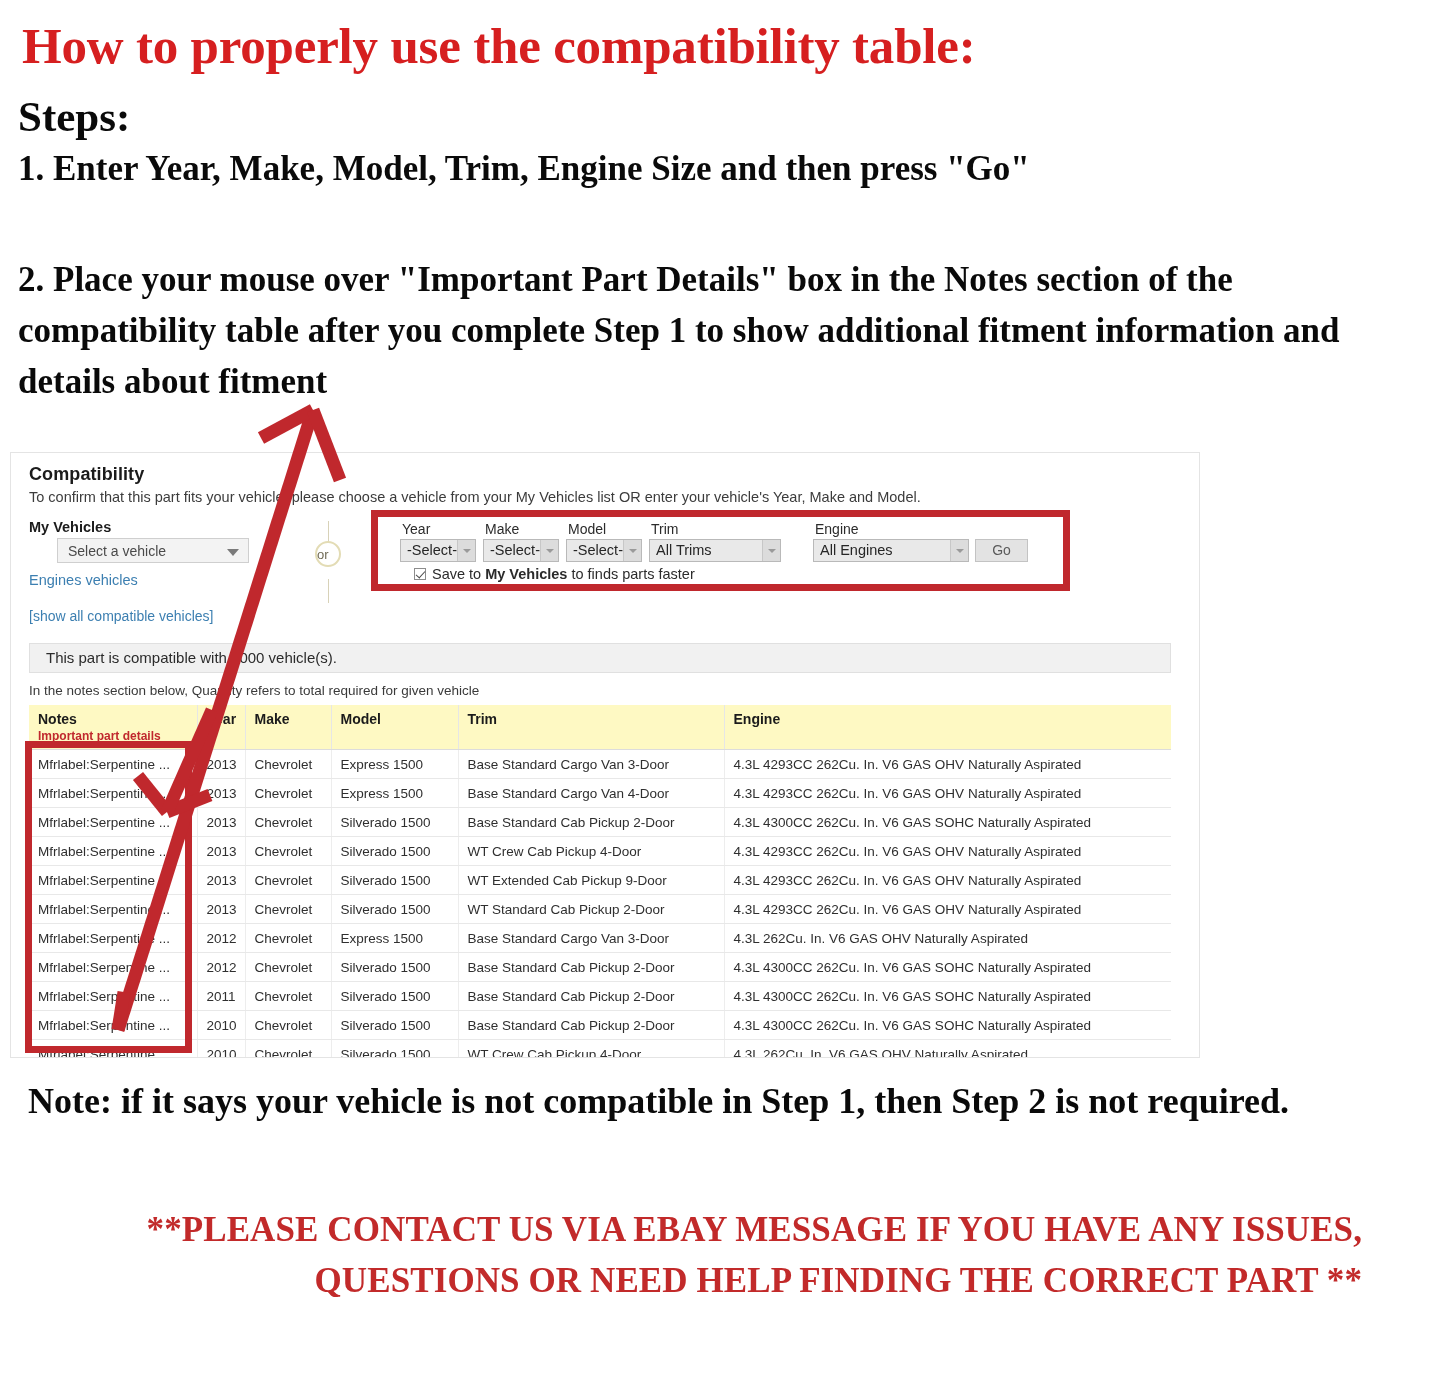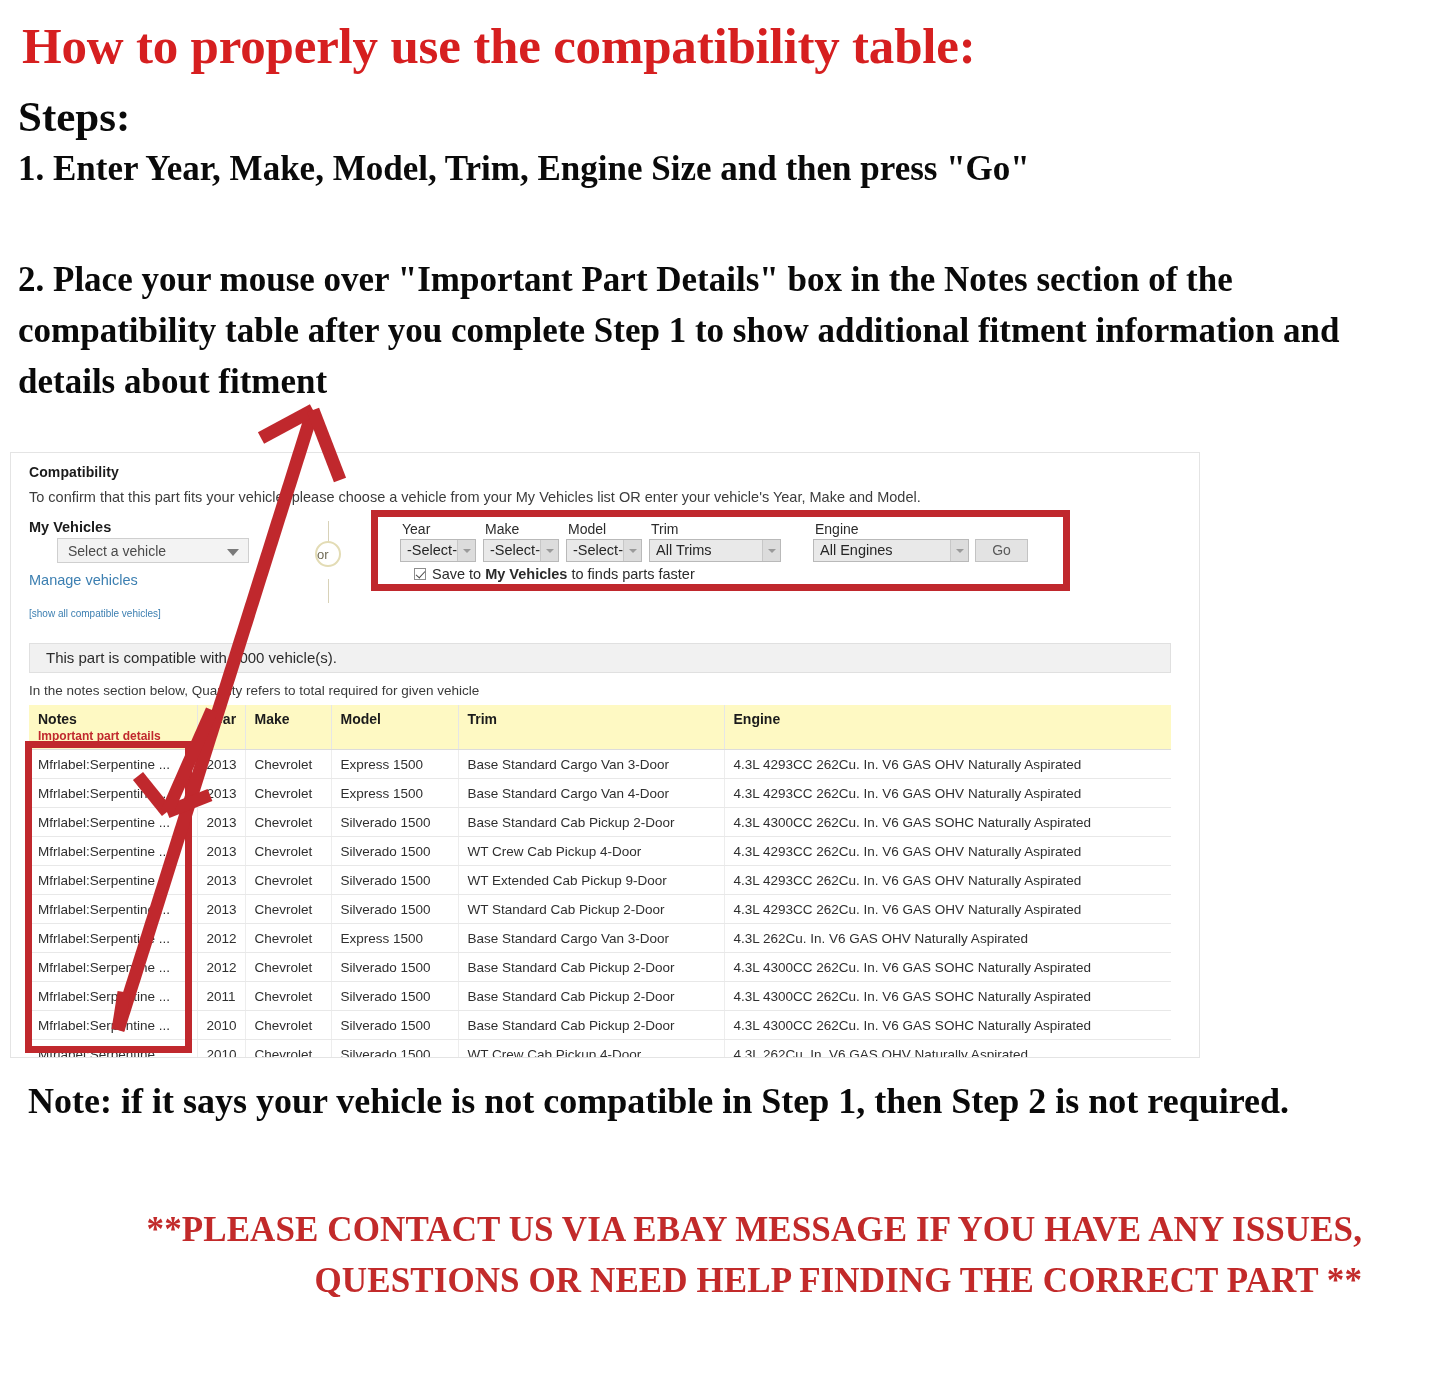--- a/index.html
+++ b/index.html
@@ -99,21 +99,21 @@
     border: 1px solid #e4e4e4;
     box-sizing: border-box;
     overflow: hidden;
     font-family: "Liberation Sans", sans-serif;
   }
 
   #compat-title {
     position: absolute;
     left: 18px;
     top: 11px;
-    font-size: 14px;
+    font-size: 18px;
     font-weight: bold;
     color: #1b1b1b;
     letter-spacing: 0.1px;
   }
 
   #compat-subtitle {
     position: absolute;
     left: 18px;
     top: 36px;
     font-size: 14.5px;
@@ -162,21 +162,21 @@
     left: 18px;
     top: 119px;
     font-size: 14.5px;
     color: #3c7fb1;
     text-decoration: none;
   }
   #show-all-link {
     position: absolute;
     left: 18px;
     top: 155px;
-    font-size: 10px;
+    font-size: 14px;
     color: #3c7fb1;
     text-decoration: none;
   }
 
   
   #or-sep { position: absolute; left: 300px; top: 68px; width: 36px; height: 82px; }
   #or-sep .vline-top, #or-sep .vline-bot {
     position: absolute; left: 17px; width: 1px; background: #d8d2b8;
   }
   #or-sep .vline-top { top: 0; height: 22px; }
@@ -365,21 +365,21 @@
 <div id="compat-panel">
 
   <div id="compat-title">Compatibility</div>
   <div id="compat-subtitle">To confirm that this part fits your vehicle, please choose a vehicle from your My Vehicles list OR enter your vehicle's Year, Make and Model.</div>
 
   <div id="my-vehicles-label">My Vehicles</div>
   <div id="vehicle-select">
     <span class="val">Select a vehicle</span>
     <span class="caret"></span>
   </div>
-  <a id="manage-vehicles" href="#">Manage vehicles</a>
+  <a id="manage-vehicles" href="#">Engines vehicles</a>
   <a id="show-all-link" href="#">[show all compatible vehicles]</a>
 
   <div id="or-sep">
     <div class="vline-top"></div>
     <div class="orb">or</div>
     <div class="vline-bot"></div>
   </div>
 
   <div id="compat-count-bar">
     <span>This part is compatible with 1000 vehicle(s).</span>

